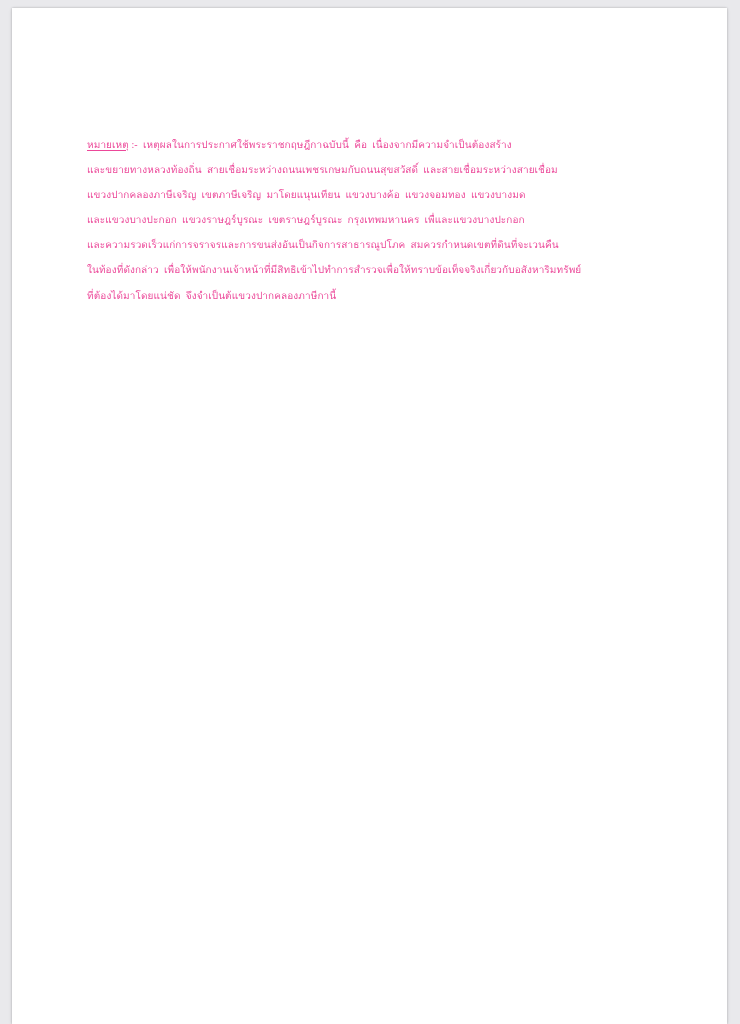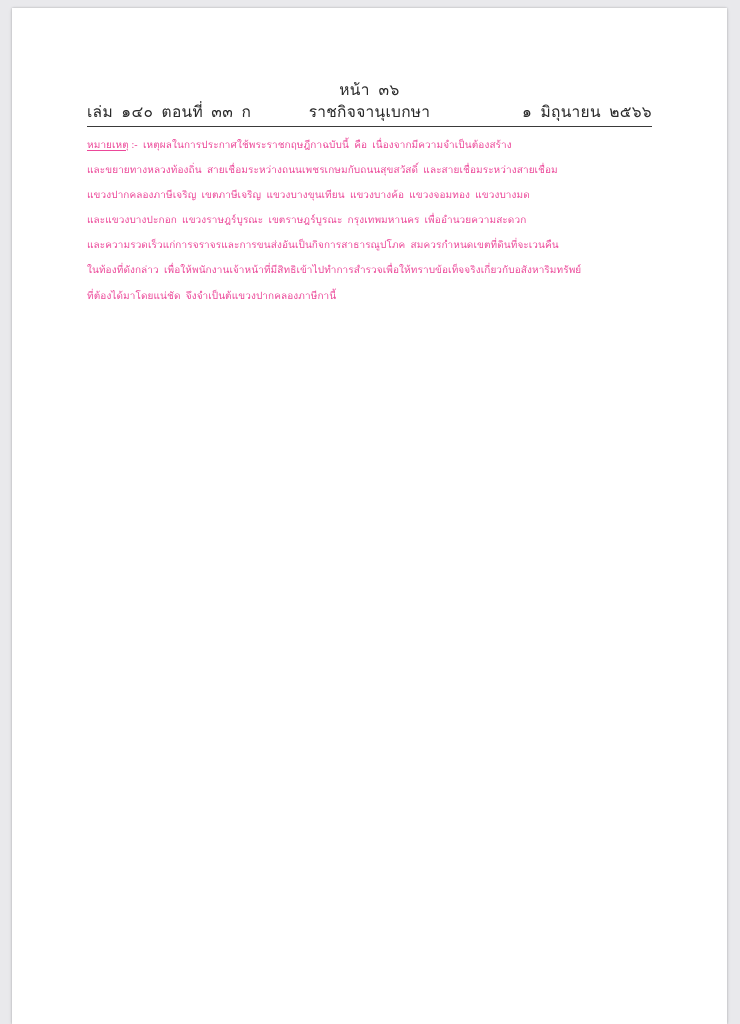--- a/index.html
+++ b/index.html
@@ -99,39 +99,27 @@
   .note-label {
     text-decoration: underline;
     text-underline-offset: 2px;
   }
 </style>
 </head>
 <body>
 
 <div class="page-sheet">
 
-  <div class="gazette-header">
-
-    <div class="header-page-no">หน้า  ๓๖</div>
-
-    <div class="header-row">
-      <span class="header-left">เล่ม  ๑๔๐  ตอนที่  ๓๓  ก</span>
-      <span class="header-center">ราชกิจจานุเบกษา</span>
-      <span class="header-right">๑  มิถุนายน  ๒๕๖๖</span>
-    </div>
-
-    <div class="header-rule"></div>
-  </div>
 
   <div class="note-body">
 
     <div class="note-line"><span class="note-label">หมายเหตุ</span><span> :-  </span><span>เหตุผลในการประกาศใช้พระราชกฤษฎีกาฉบับนี้  คือ  เนื่องจากมีความจำเป็นต้องสร้าง</span></div>
 
     <div class="note-line">และขยายทางหลวงท้องถิ่น  สายเชื่อมระหว่างถนนเพชรเกษมกับถนนสุขสวัสดิ์  และสายเชื่อมระหว่างสายเชื่อม</div>
-    <div class="note-line">แขวงปากคลองภาษีเจริญ  เขตภาษีเจริญ  แขวงบางขุนเทียน  แขวงบางค้อ  แขวงจอมทอง  แขวงบางมด</div>
-    <div class="note-line">และแขวงบางปะกอก  แขวงราษฎร์บูรณะ  เขตราษฎร์บูรณะ  กรุงเทพมหานคร  เพื่ออำนวยความสะดวก</div>
+    <div class="note-line">แขวงปากคลองภาษีเจริญ  เขตภาษีเจริญ  มาโดยแนุนเทียน  แขวงบางค้อ  แขวงจอมทอง  แขวงบางมด</div>
+    <div class="note-line">และแขวงบางปะกอก  แขวงราษฎร์บูรณะ  เขตราษฎร์บูรณะ  กรุงเทพมหานคร  เพื่และแขวงบางปะกอก</div>
     <div class="note-line">และความรวดเร็วแก่การจราจรและการขนส่งอันเป็นกิจการสาธารณูปโภค  สมควรกำหนดเขตที่ดินที่จะเวนคืน</div>
     <div class="note-line">ในท้องที่ดังกล่าว  เพื่อให้พนักงานเจ้าหน้าที่มีสิทธิเข้าไปทำการสำรวจเพื่อให้ทราบข้อเท็จจริงเกี่ยวกับอสังหาริมทรัพย์</div>
     <div class="note-line">ที่ต้องได้มาโดยแน่ชัด  จึงจำเป็นต้แขวงปากคลองภาษีกานี้</div>
 
   </div>
 
 </div>
 
 </body></html>

